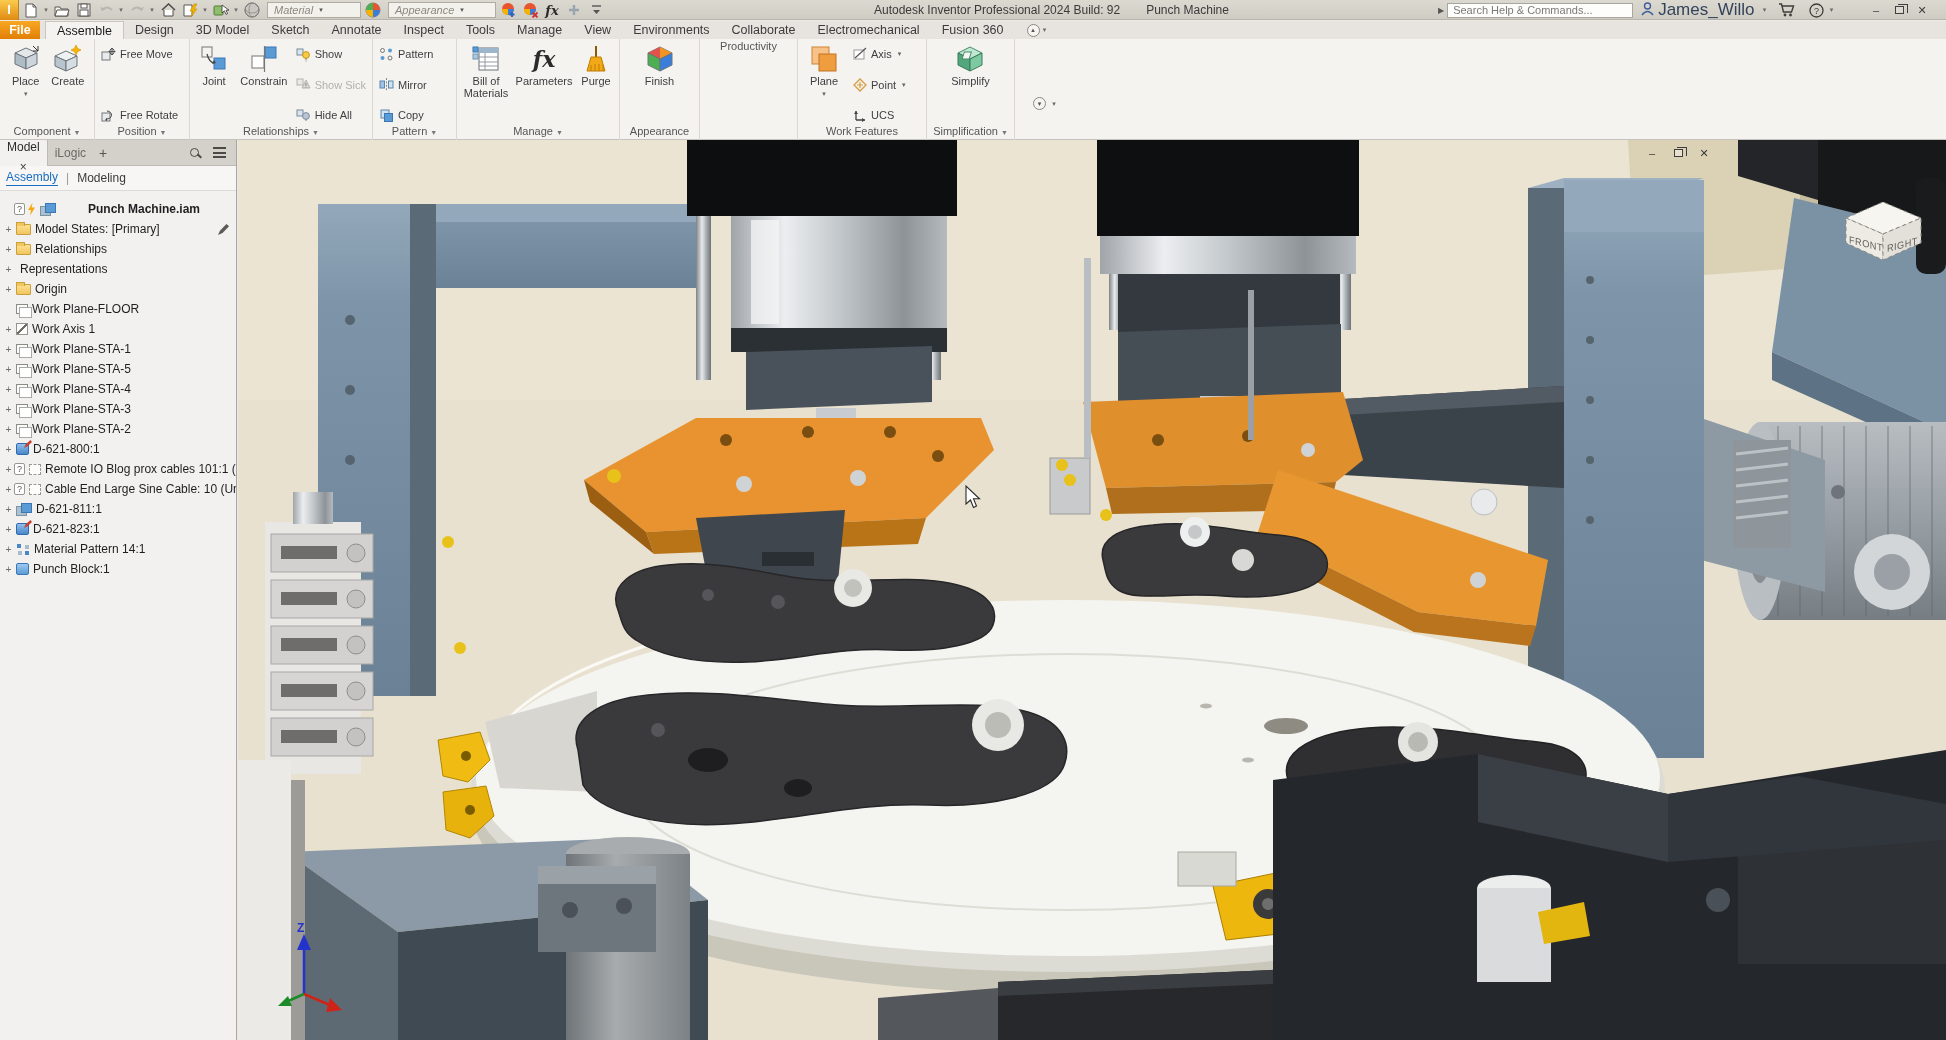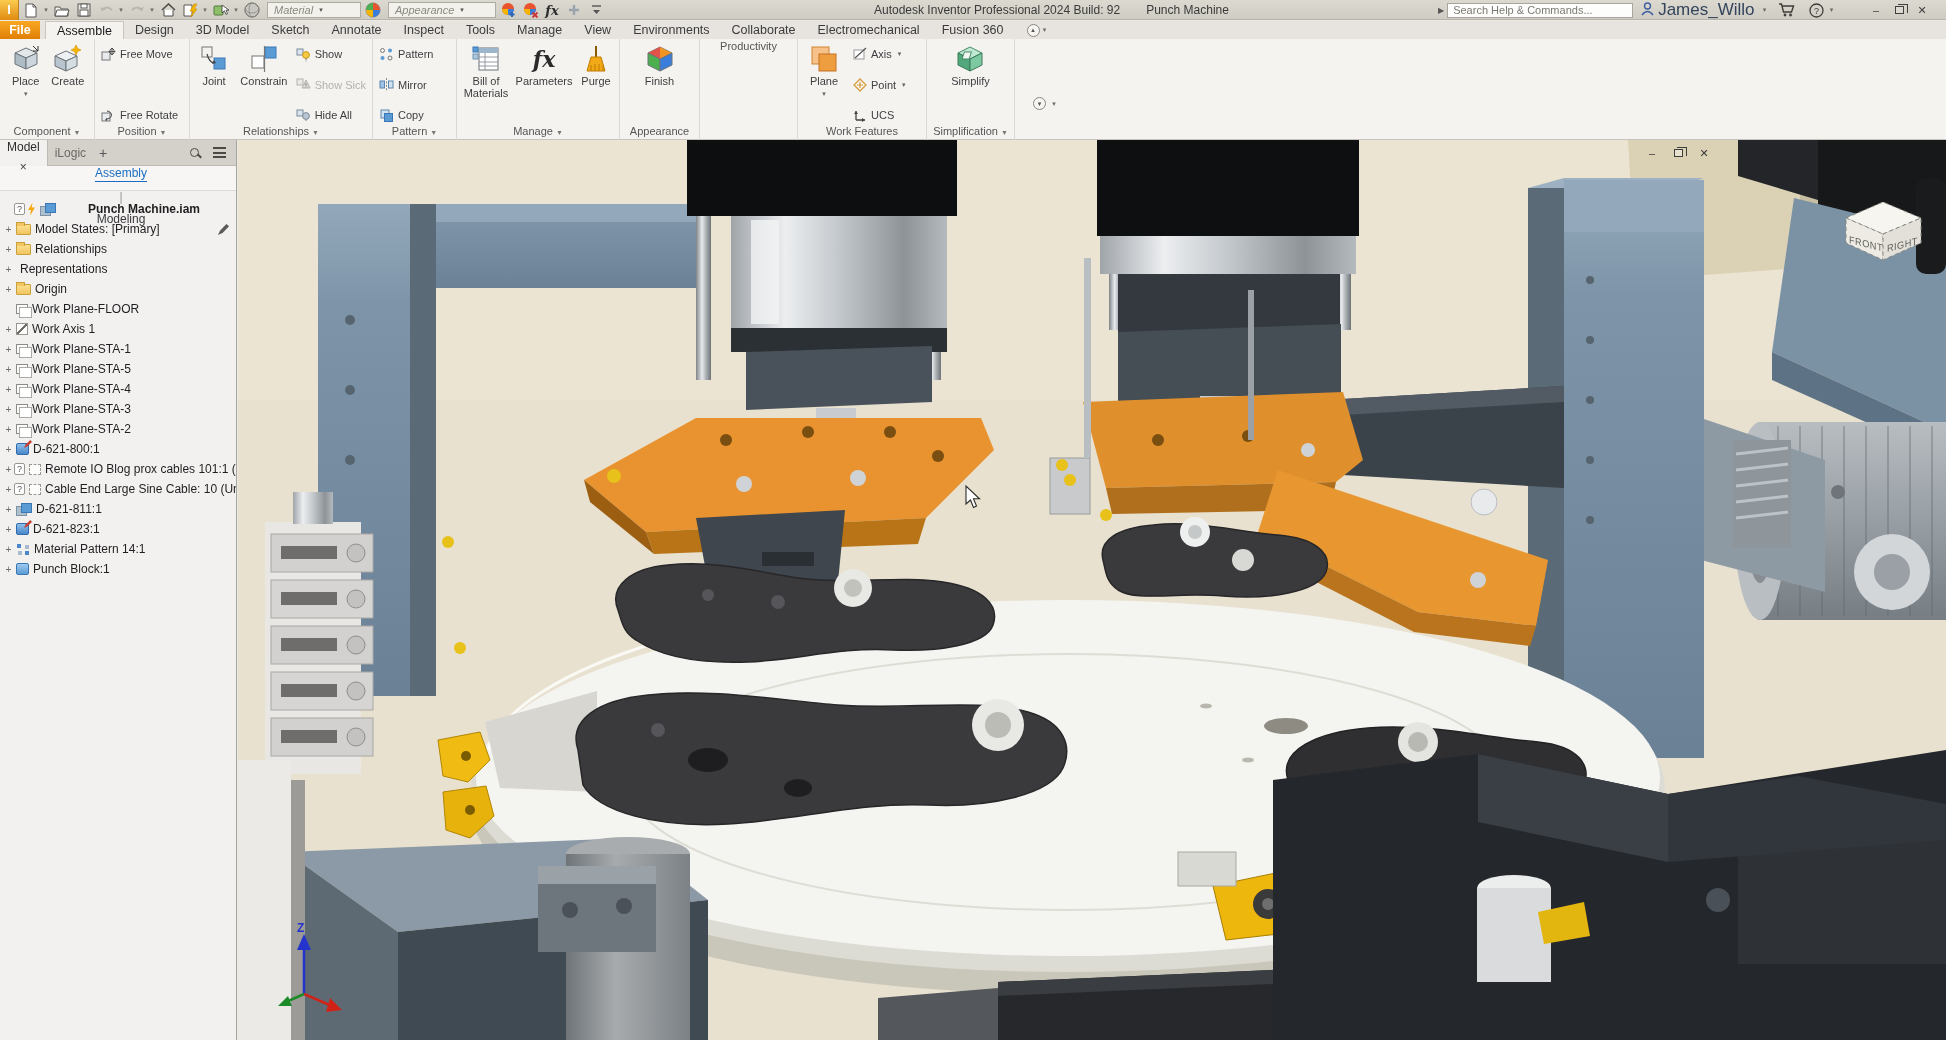--- a/index.html
+++ b/index.html
@@ -77,21 +77,21 @@
   .btab-plus { font-size:14px; color:#555; margin-left:6px; }
   .bh-right { margin-left:auto; display:flex; align-items:center; gap:12px; padding-right:10px; }
   .search-glyph { position:relative; width:12px; height:12px; }
   .search-glyph::before { content:""; position:absolute; left:1px; top:1px; width:7px; height:7px;
     border:1.5px solid #4c4a46; border-radius:50%; }
   .search-glyph::after { content:""; position:absolute; left:8px; top:8px; width:5px; height:1.8px;
     background:#4c4a46; transform:rotate(42deg); }
   .burger { width:13px; height:11px; border-top:2px solid #4c4a46; border-bottom:2px solid #4c4a46; }
   .burger::before { content:""; display:block; margin-top:2.5px; height:2px; background:#4c4a46; }
   .subtabs { height:25px; display:flex; align-items:center; padding-left:6px; background:#f7f6f4;
-    border-bottom:1px solid #dddbd6; font-size:12px; gap:8px;flex-direction:column; }
+    border-bottom:1px solid #dddbd6; font-size:12px; gap:8px; }
   .subtab-assembly { color:#1b6dc1; border-bottom:1px solid #1b6dc1; padding-bottom:1px; }
   .subtab-sep { color:#9a9894; }
   .subtab-modeling { color:#3a3a3c; }
 
   .tree { padding-top:8px; }
   .tree-row { height:20px; display:flex; align-items:center; padding-left:3px; font-size:12px; color:#1f1f21; overflow:hidden; white-space:nowrap; }
   .tree-row.bold .tree-label { font-weight:bold;margin-left:28px; }
   .expander { width:11px; font-size:10px; color:#6f6d69; text-align:center; flex:0 0 auto; }
   .tree-icon { margin:0 4px 0 2px; flex:0 0 auto; position:relative; }
   .tree-label { overflow:hidden; text-overflow:clip; }

